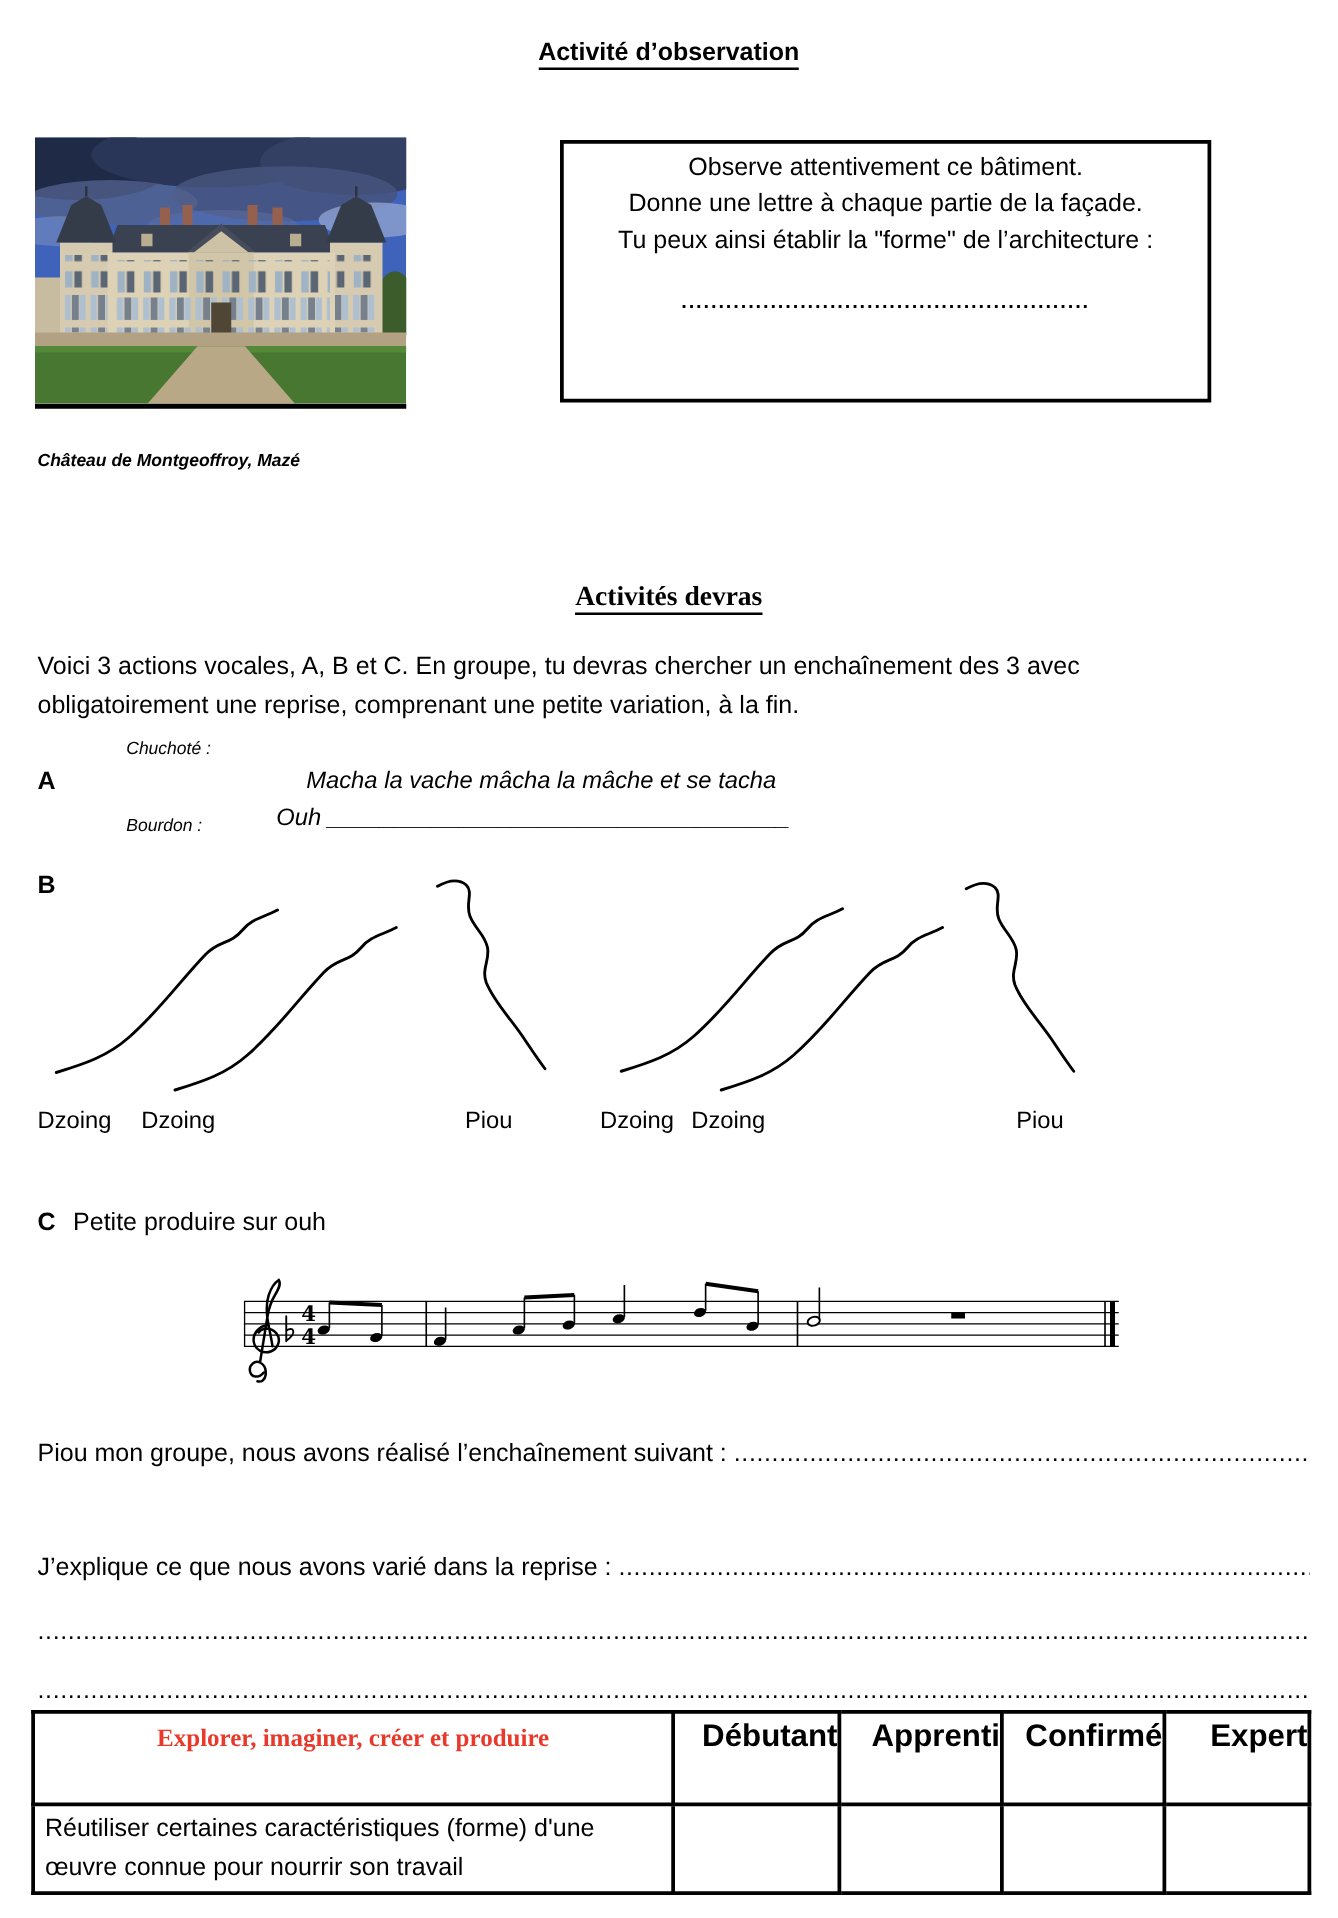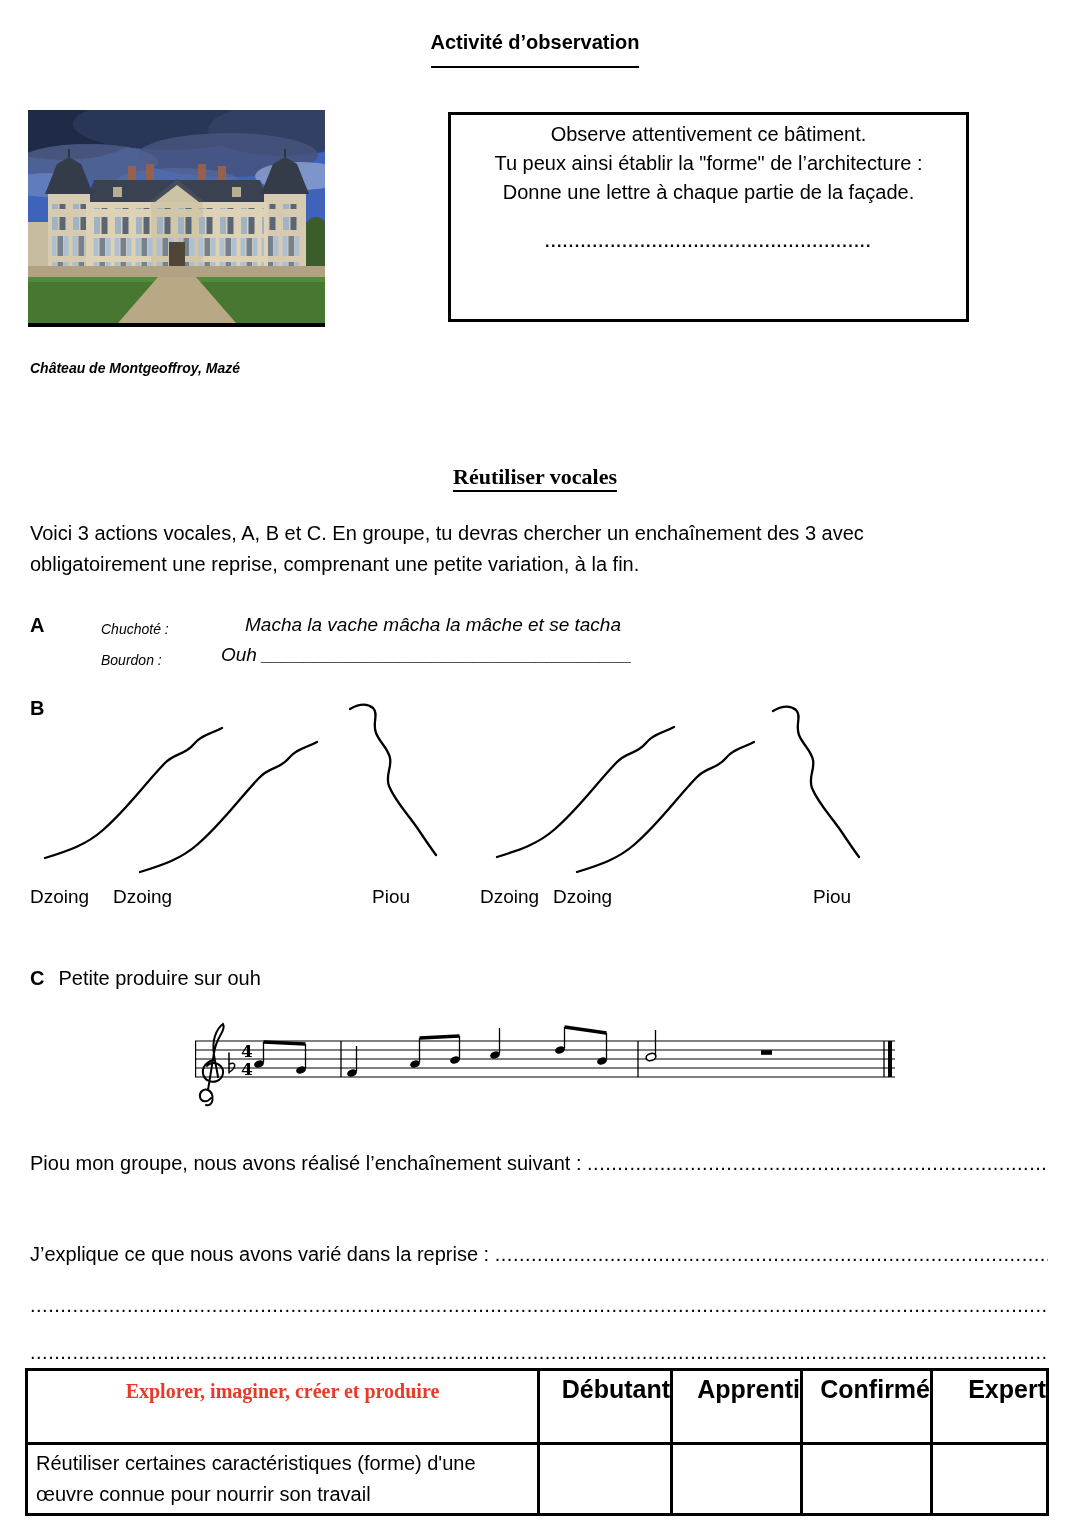--- a/index.html
+++ b/index.html
@@ -1,20 +1,20 @@
 <!DOCTYPE html>
 <html><head>
 <meta charset="utf-8">
 <style>
   html,body{margin:0;padding:0;background:#fff;}
   #page{position:relative;width:1070px;height:1534px;background:#ffffff;overflow:hidden;
         font-family:"Liberation Sans",sans-serif;color:#000;}
 
   .page-title{position:absolute;top:31px;left:0;width:100%;text-align:center;}
-  .page-title span{font-weight:bold;font-size:20px;border-bottom:2.5px solid #000;padding-bottom:13px;}
+  .page-title span{font-weight:bold;font-size:20px;border-bottom:2.5px solid #000;padding-bottom:1px;}
 
   .photo{position:absolute;left:28px;top:110px;width:297px;height:213px;border-bottom:4px solid #000;}
   .caption{position:absolute;left:30px;top:360px;font-size:14px;font-style:italic;font-weight:bold;}
 
   .obs-box{position:absolute;left:448px;top:112px;width:521px;height:210px;border:3px solid #000;
            box-sizing:border-box;text-align:center;padding-top:5px;}
   .obs-box .line{font-size:20px;line-height:29px;}
   .obs-box .dots{margin-top:26px;font-size:16px;letter-spacing:1.5px;font-weight:bold;}
 
   .sec-title{position:absolute;top:464px;left:0;width:100%;text-align:center;
@@ -109,36 +109,36 @@
       <rect x="0" y="156" width="297" height="13" fill="#b3a184"></rect>
       <rect x="0" y="167" width="297" height="46" fill="#477730"></rect>
       <rect x="0" y="167" width="297" height="5" fill="#538a3a"></rect>
       <polygon points="130,167 168,167 208,213 90,213" fill="#b9a886"></polygon>
     </svg>
   </div>
   <div class="caption">Château de Montgeoffroy, Mazé</div>
 
   <div class="obs-box">
     <div class="line">Observe attentivement ce bâtiment.</div>
+    <div class="line">Donne une lettre à chaque partie de la façade.</div>
     <div class="line">Tu peux ainsi établir la "forme" de l’architecture :</div>
-    <div class="line">Donne une lettre à chaque partie de la façade.</div>
     <div class="dots">.......................................................</div>
   </div>
 
   <div class="sec-title">
-    <span>Réutiliser vocales</span>
+    <span>Activités devras</span>
   </div>
 
   <div class="intro">
     <span>Voici 3 actions vocales, A, B et C. En groupe, tu devras chercher un enchaînement des 3 avec</span><br>
     <span>obligatoirement une reprise, </span><span class="ul">comprenant une petite variation</span><span>, à la fin.</span>
   </div>
 
   <div class="lab" style="left:30px;top:614px;">A</div>
-  <div class="it-small" style="left:101px;top:621px;">Chuchoté  :</div>
+  <div class="it-small" style="left:101px;top:590px;">Chuchoté  :</div>
   <div class="it-big" style="left:245px;top:614px;">Macha la vache mâcha la mâche et se tacha</div>
   <div class="it-small" style="left:101px;top:652px;">Bourdon :</div>
   <div class="it-big" style="left:221px;top:644px;white-space:pre;"><span>Ouh </span><span>___________________________________</span></div>
 
   <div class="lab" style="left:30px;top:697px;">B</div>
   <svg class="curves-svg" width="1070" height="185" viewBox="0 0 1070 185">
     <defs>
       <path id="dzoingCurve" d="M0,130 C23,123 41,117 58,102 C83,80 98,58 119,36 C130,24 139,28 149,16 C156,7 166,6 177,0"></path>
       <path id="piouCurve" d="M0,6 C9,1 17,0 23,5 C29,11 22,20 26,30 C30,40 38,45 40,55 C42,65 35,72 39,83 C45,98 57,110 68,126 C74,135 80,144 86,152"></path>
     </defs>

